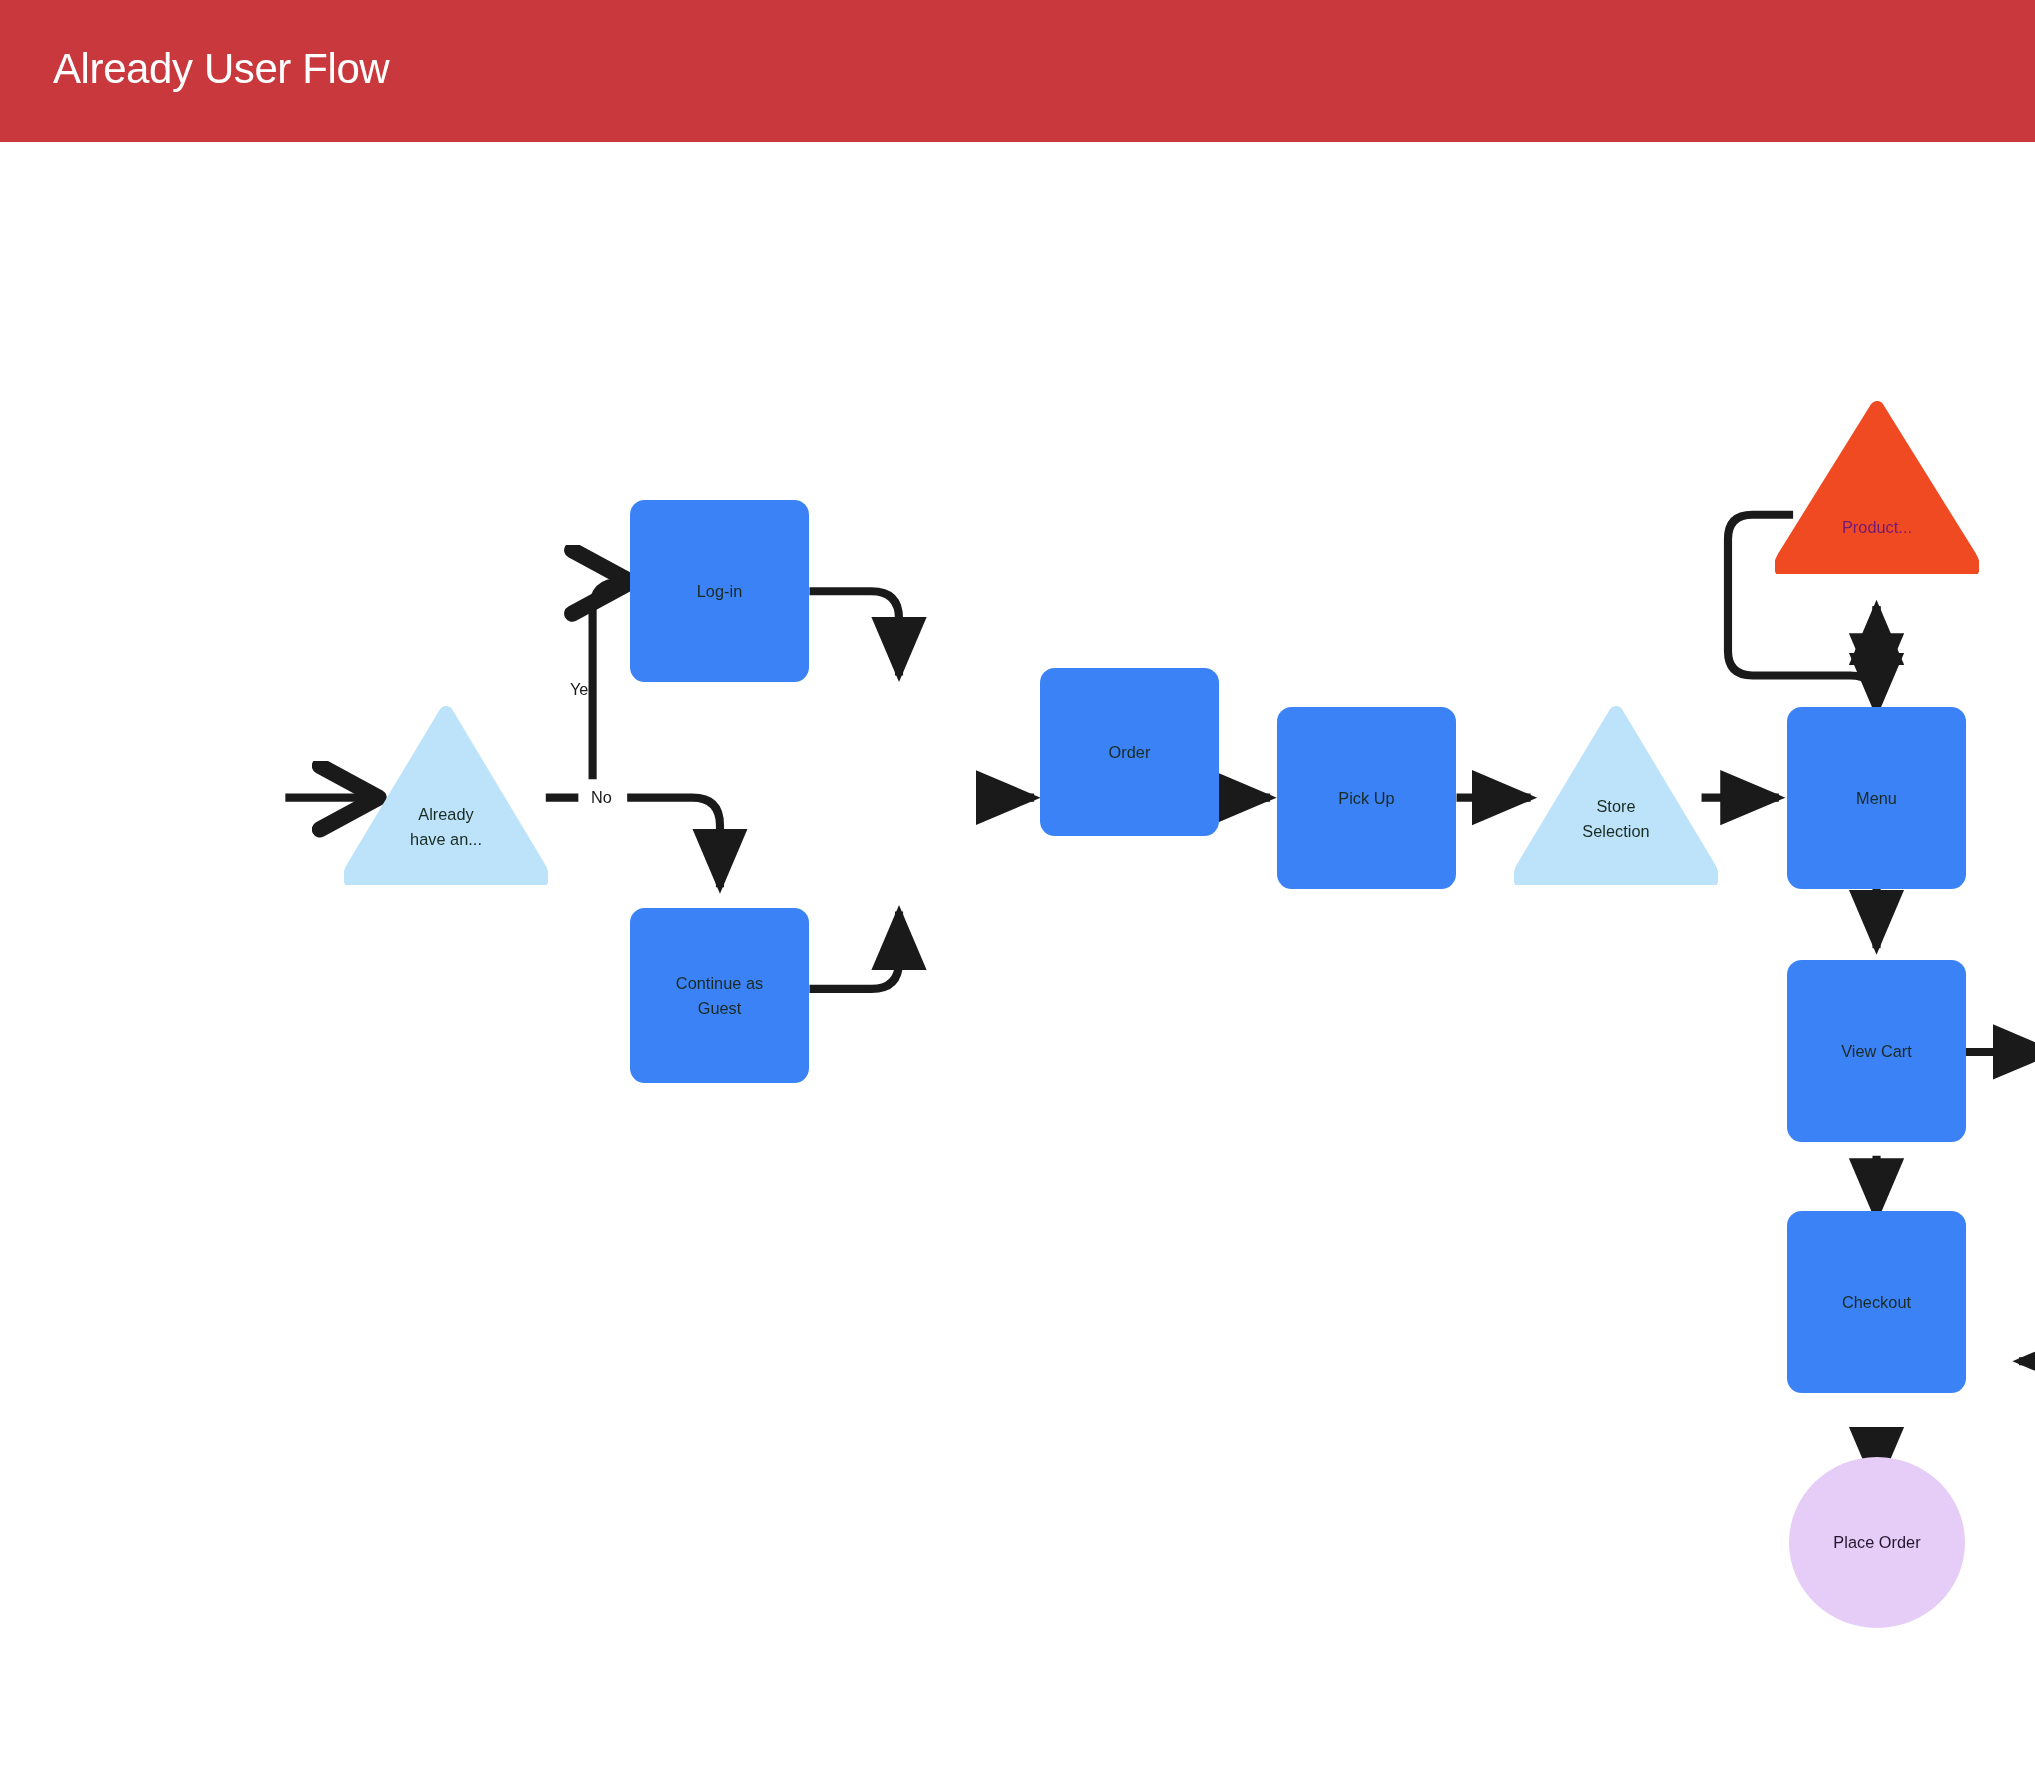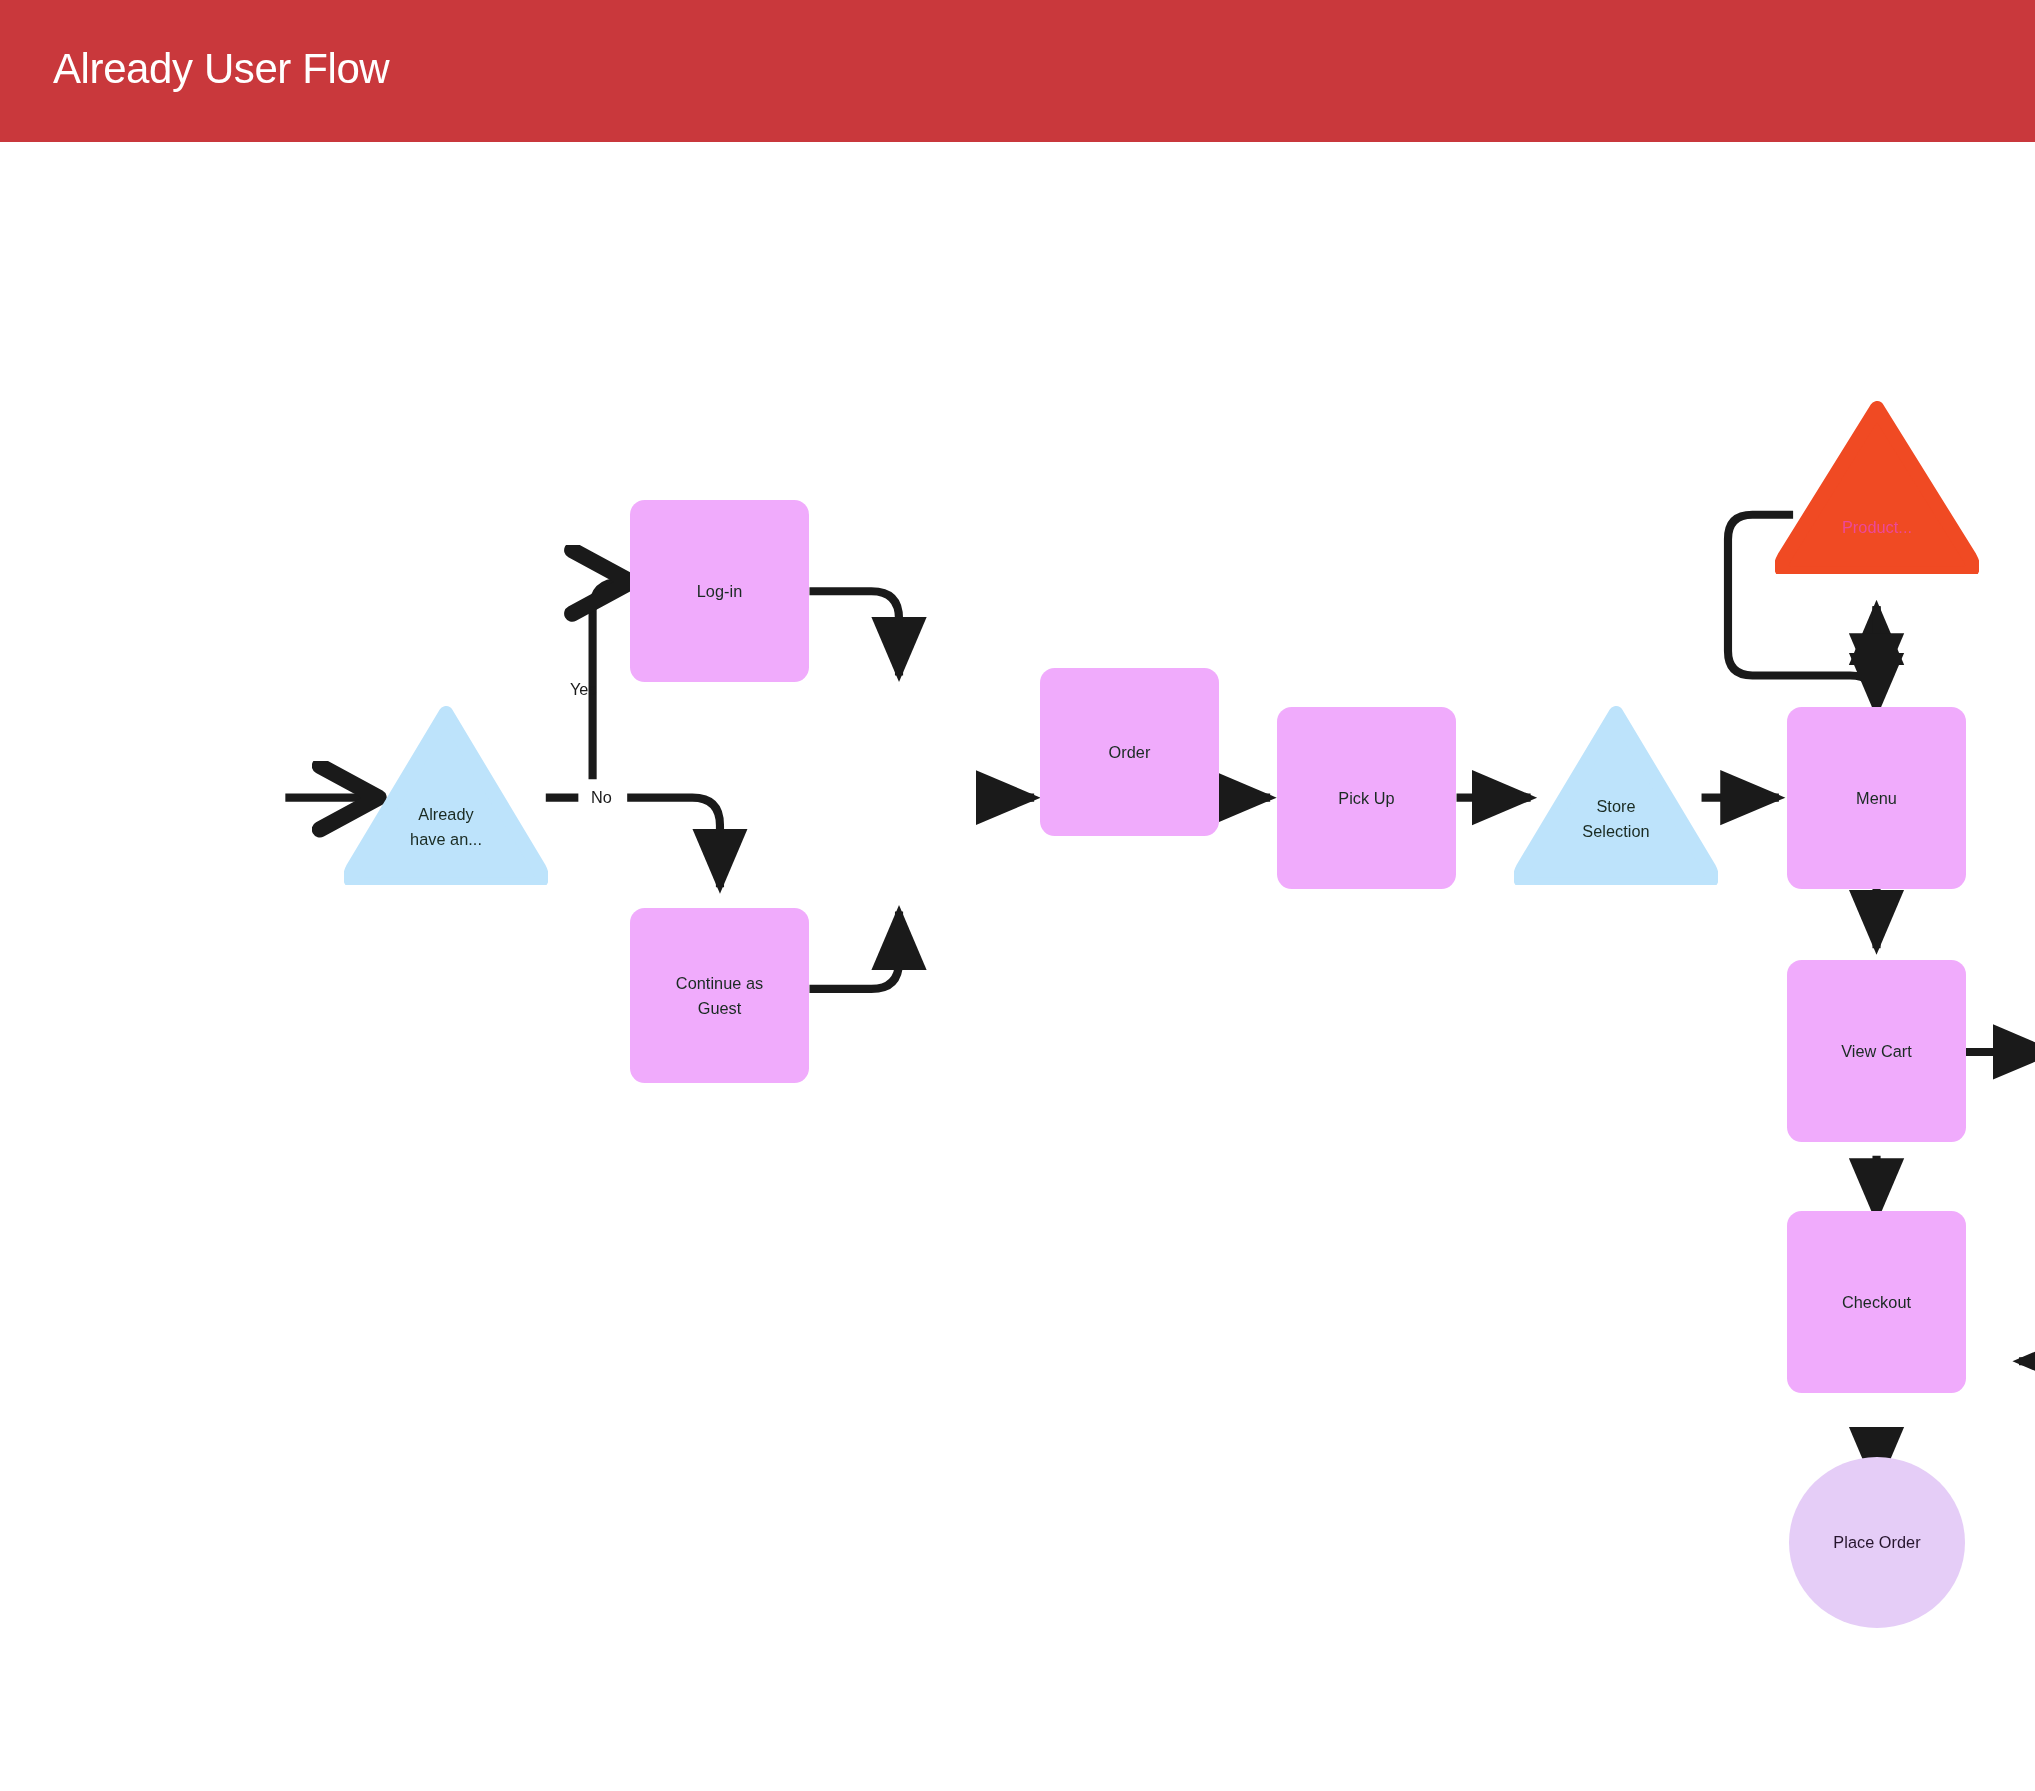--- a/index.html
+++ b/index.html
@@ -62,21 +62,21 @@
   .node-label {
     font-size: 16.3px;
     line-height: 1.52;
     color: #1a2b22;
     white-space: pre-line;
     letter-spacing: 0.04px;
   }
 
   
   .rect {
-    background: #f0abfc;
+    background: #3b82f6;
     border-radius: 14.7px;
   }
 
   
   .ellipse {
     background: #E5CDF7;
     border-radius: 50%;
   }
   .ellipse .node-label { color: #26152e; }
 
@@ -85,21 +85,21 @@
     position: absolute;
   }
   .tri svg { position: absolute; left: 0; top: 0; }
   .tri .node-label {
     position: absolute;
     left: 0;
     width: 100%;
     text-align: center;
   }
   .tri-blue .node-label { color: #1a2b22; }
-  .tri-orange .node-label { color: #ec4899; }
+  .tri-orange .node-label { color: #701a75; }
 
   
   .edge-label {
     position: absolute;
     font-size: 16.3px;
     line-height: 1;
     color: #1a1a1a;
     white-space: nowrap;
   }
 </style>

